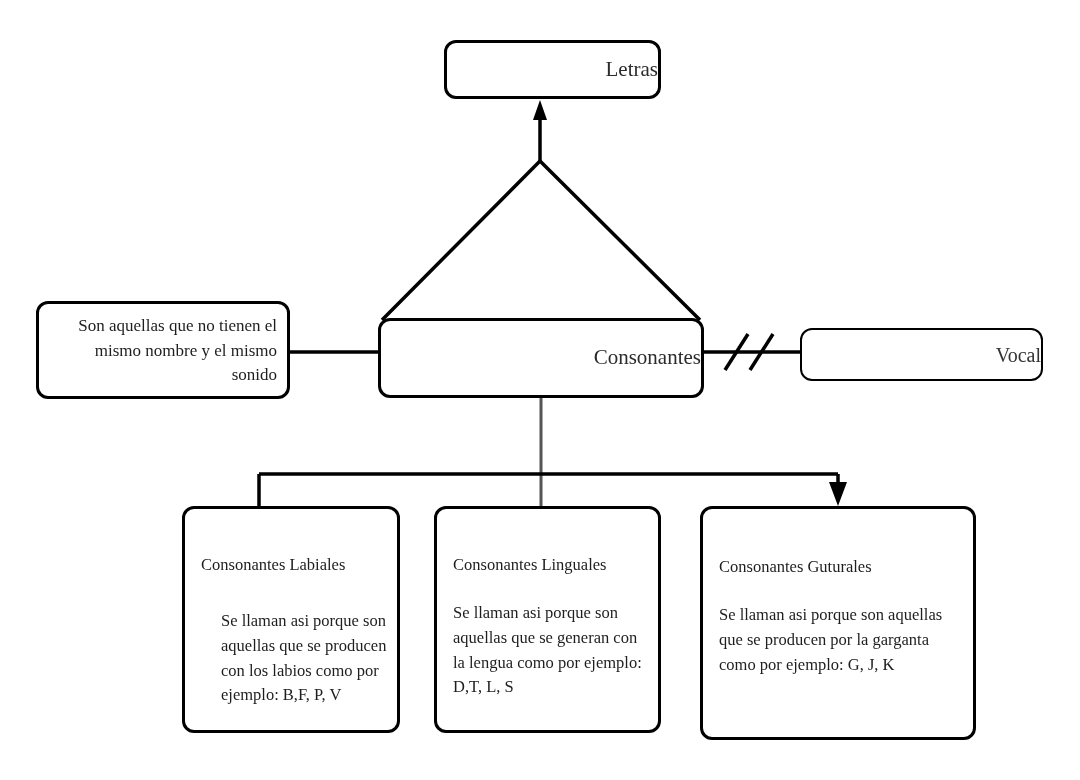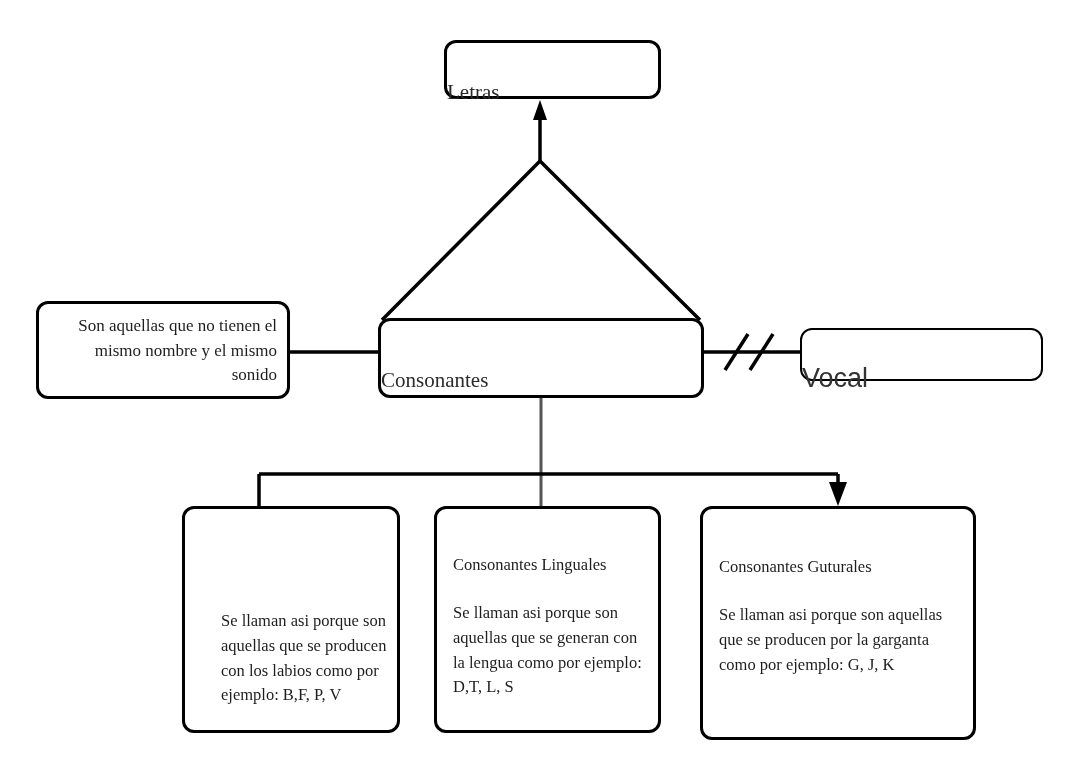--- a/index.html
+++ b/index.html
@@ -32,29 +32,28 @@
   }
   .node.thin {
     border-width: 2px;
   }
   .node-label-center {
     position: absolute;
     left: 0;
     right: 0;
     top: 50%;
     transform: translateY(-50%);
-    text-align: left;
+    text-align: right;
     font-size: 21px;
     line-height: 1.2;
     color: #2b2b2b;
-    margin-top: 23px;
   }
   .node-label-center.sans {
-    font-family: Liberation Sans, sans-serif;
-    font-size: 27px;
+    font-family: Liberation Serif, serif;
+    font-size: 20px;
     color: #333333;
   }
   .node-body {
     position: absolute;
     left: 14px;
     right: 10px;
     top: 10px;
     font-size: 17px;
     line-height: 1.45;
     color: #1e1e1e;
@@ -111,20 +110,21 @@
 
   <div class="node" style="left:36px; top:301px; width:254px; height:98px;">
     <div class="node-body">Son aquellas que no tienen el mismo nombre y el mismo sonido</div>
   </div>
 
   <div class="node thin" style="left:800px; top:328px; width:243px; height:53px;">
     <div class="node-label-center sans">Vocal</div>
   </div>
 
   <div class="node" style="left:182px; top:506px; width:218px; height:227px;">
+    <div class="leaf-body">Consonantes Labiales</div>
     <div class="leaf-body" style="top:100px;margin-left:20px;">Se llaman asi porque son aquellas que se producen con los labios como por ejemplo: B,F, P, V</div>
   </div>
 
   <div class="node" style="left:700px; top:506px; width:276px; height:234px;">
     <div class="leaf-body" style="top:46px;">Consonantes Guturales</div>
     <div class="leaf-body" style="top:94px;">Se llaman asi porque son aquellas que se producen por la garganta como por ejemplo: G, J, K</div>
   </div>
 
   <div class="node" style="left:434px; top:506px; width:227px; height:227px;">
     <div class="leaf-body">Consonantes Linguales</div>

